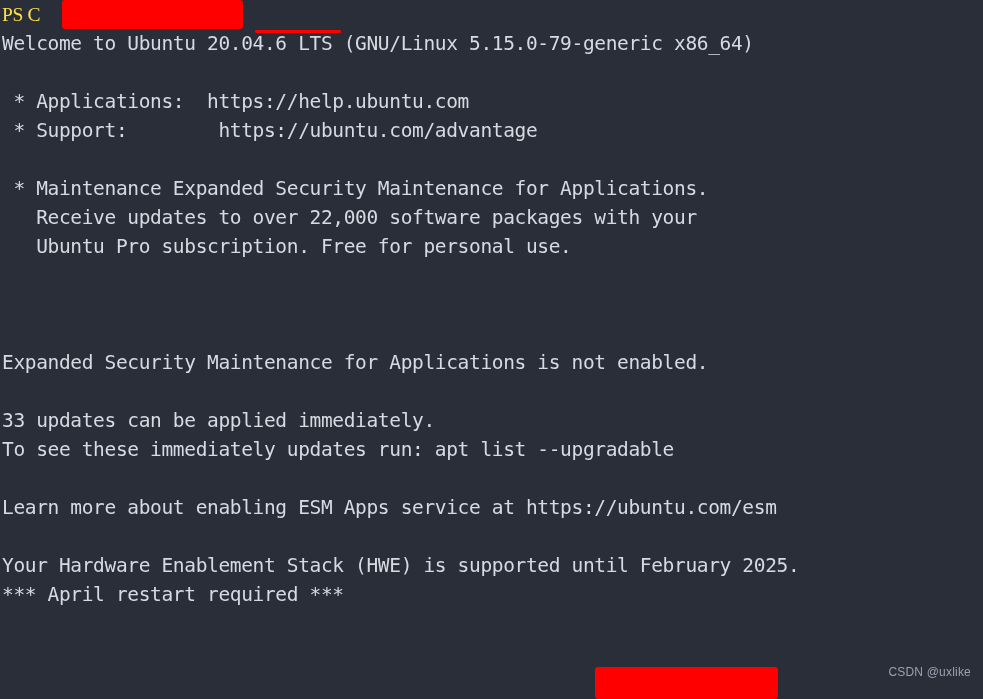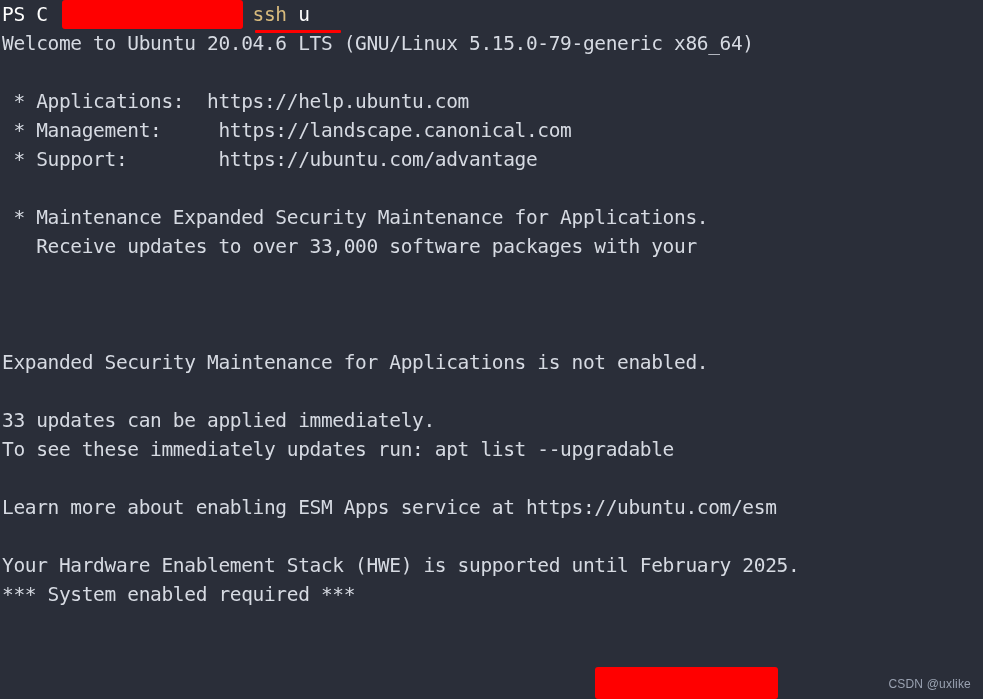--- a/index.html
+++ b/index.html
@@ -32,21 +32,22 @@
     letter-spacing: -0.35px;
     padding-left: 2px;
   }
   .line.blank {
     height: 29px;
   }
   .seg-cmd {
     color: #d7ba7d;
   }
   .seg-plain {
-    color: #ffffff;
+    color: #fde047;
+    font-family: Liberation Serif, serif;
   }
   
   .redact {
     position: absolute;
     background: #ff0000;
     border-radius: 3px;
     z-index: 5;
   }
   #redact-host {
     left: 62px;
@@ -68,21 +69,21 @@
     z-index: 6;
   }
   #underline-cmd {
     left: 255px;
     top: 30px;
     width: 86px;
   }
   #watermark {
     position: absolute;
     right: 12px;
-    bottom: 8px;
+    bottom: 20px;
     font-family: "Liberation Sans", "DejaVu Sans", sans-serif;
     font-size: 12px;
     line-height: 14px;
     color: #9aa2b1;
     letter-spacing: 0.2px;
     z-index: 7;
     white-space: pre;
   }
 </style>
 </head>
@@ -90,37 +91,37 @@
 
 <div id="terminal">
 
   <div class="term-body">
 
     <div class="line"><span class="seg-plain">PS C</span><span class="seg-plain">                  </span><span class="seg-cmd">ssh</span><span class="seg-plain"> </span><span class="seg-plain">u</span></div>
 
     <div class="line">Welcome to Ubuntu 20.04.6 LTS (GNU/Linux 5.15.0-79-generic x86_64)</div>
     <div class="line blank"></div>
     <div class="line"> * Applications:  https://help.ubuntu.com</div>
-    <div class="line"> * Management:     https://landscape.canonical.com</div>
     <div class="line"> * Support:        https://ubuntu.com/advantage</div>
     <div class="line blank"></div>
     <div class="line"> * Maintenance Expanded Security Maintenance for Applications.</div>
-    <div class="line">   Receive updates to over 33,000 software packages with your</div>
+    <div class="line">   Receive updates to over 22,000 software packages with your</div>
+    <div class="line">   Ubuntu Pro subscription. Free for personal use.</div>
     <div class="line blank"></div>
     <div class="line blank"></div>
     <div class="line blank"></div>
     <div class="line">Expanded Security Maintenance for Applications is not enabled.</div>
     <div class="line blank"></div>
     <div class="line">33 updates can be applied immediately.</div>
     <div class="line">To see these immediately updates run: apt list --upgradable</div>
     <div class="line blank"></div>
     <div class="line">Learn more about enabling ESM Apps service at https://ubuntu.com/esm</div>
     <div class="line blank"></div>
     <div class="line">Your Hardware Enablement Stack (HWE) is supported until February 2025.</div>
-    <div class="line">*** System enabled required ***</div>
+    <div class="line">*** April restart required ***</div>
 
     <div class="line"></div>
 
   </div>
 
   <div class="redact" id="redact-host"></div>
   <div class="redact" id="redact-ip"></div>
   <div class="underline-mark" id="underline-cmd"></div>
 
   <div id="watermark">CSDN @uxlike</div>

